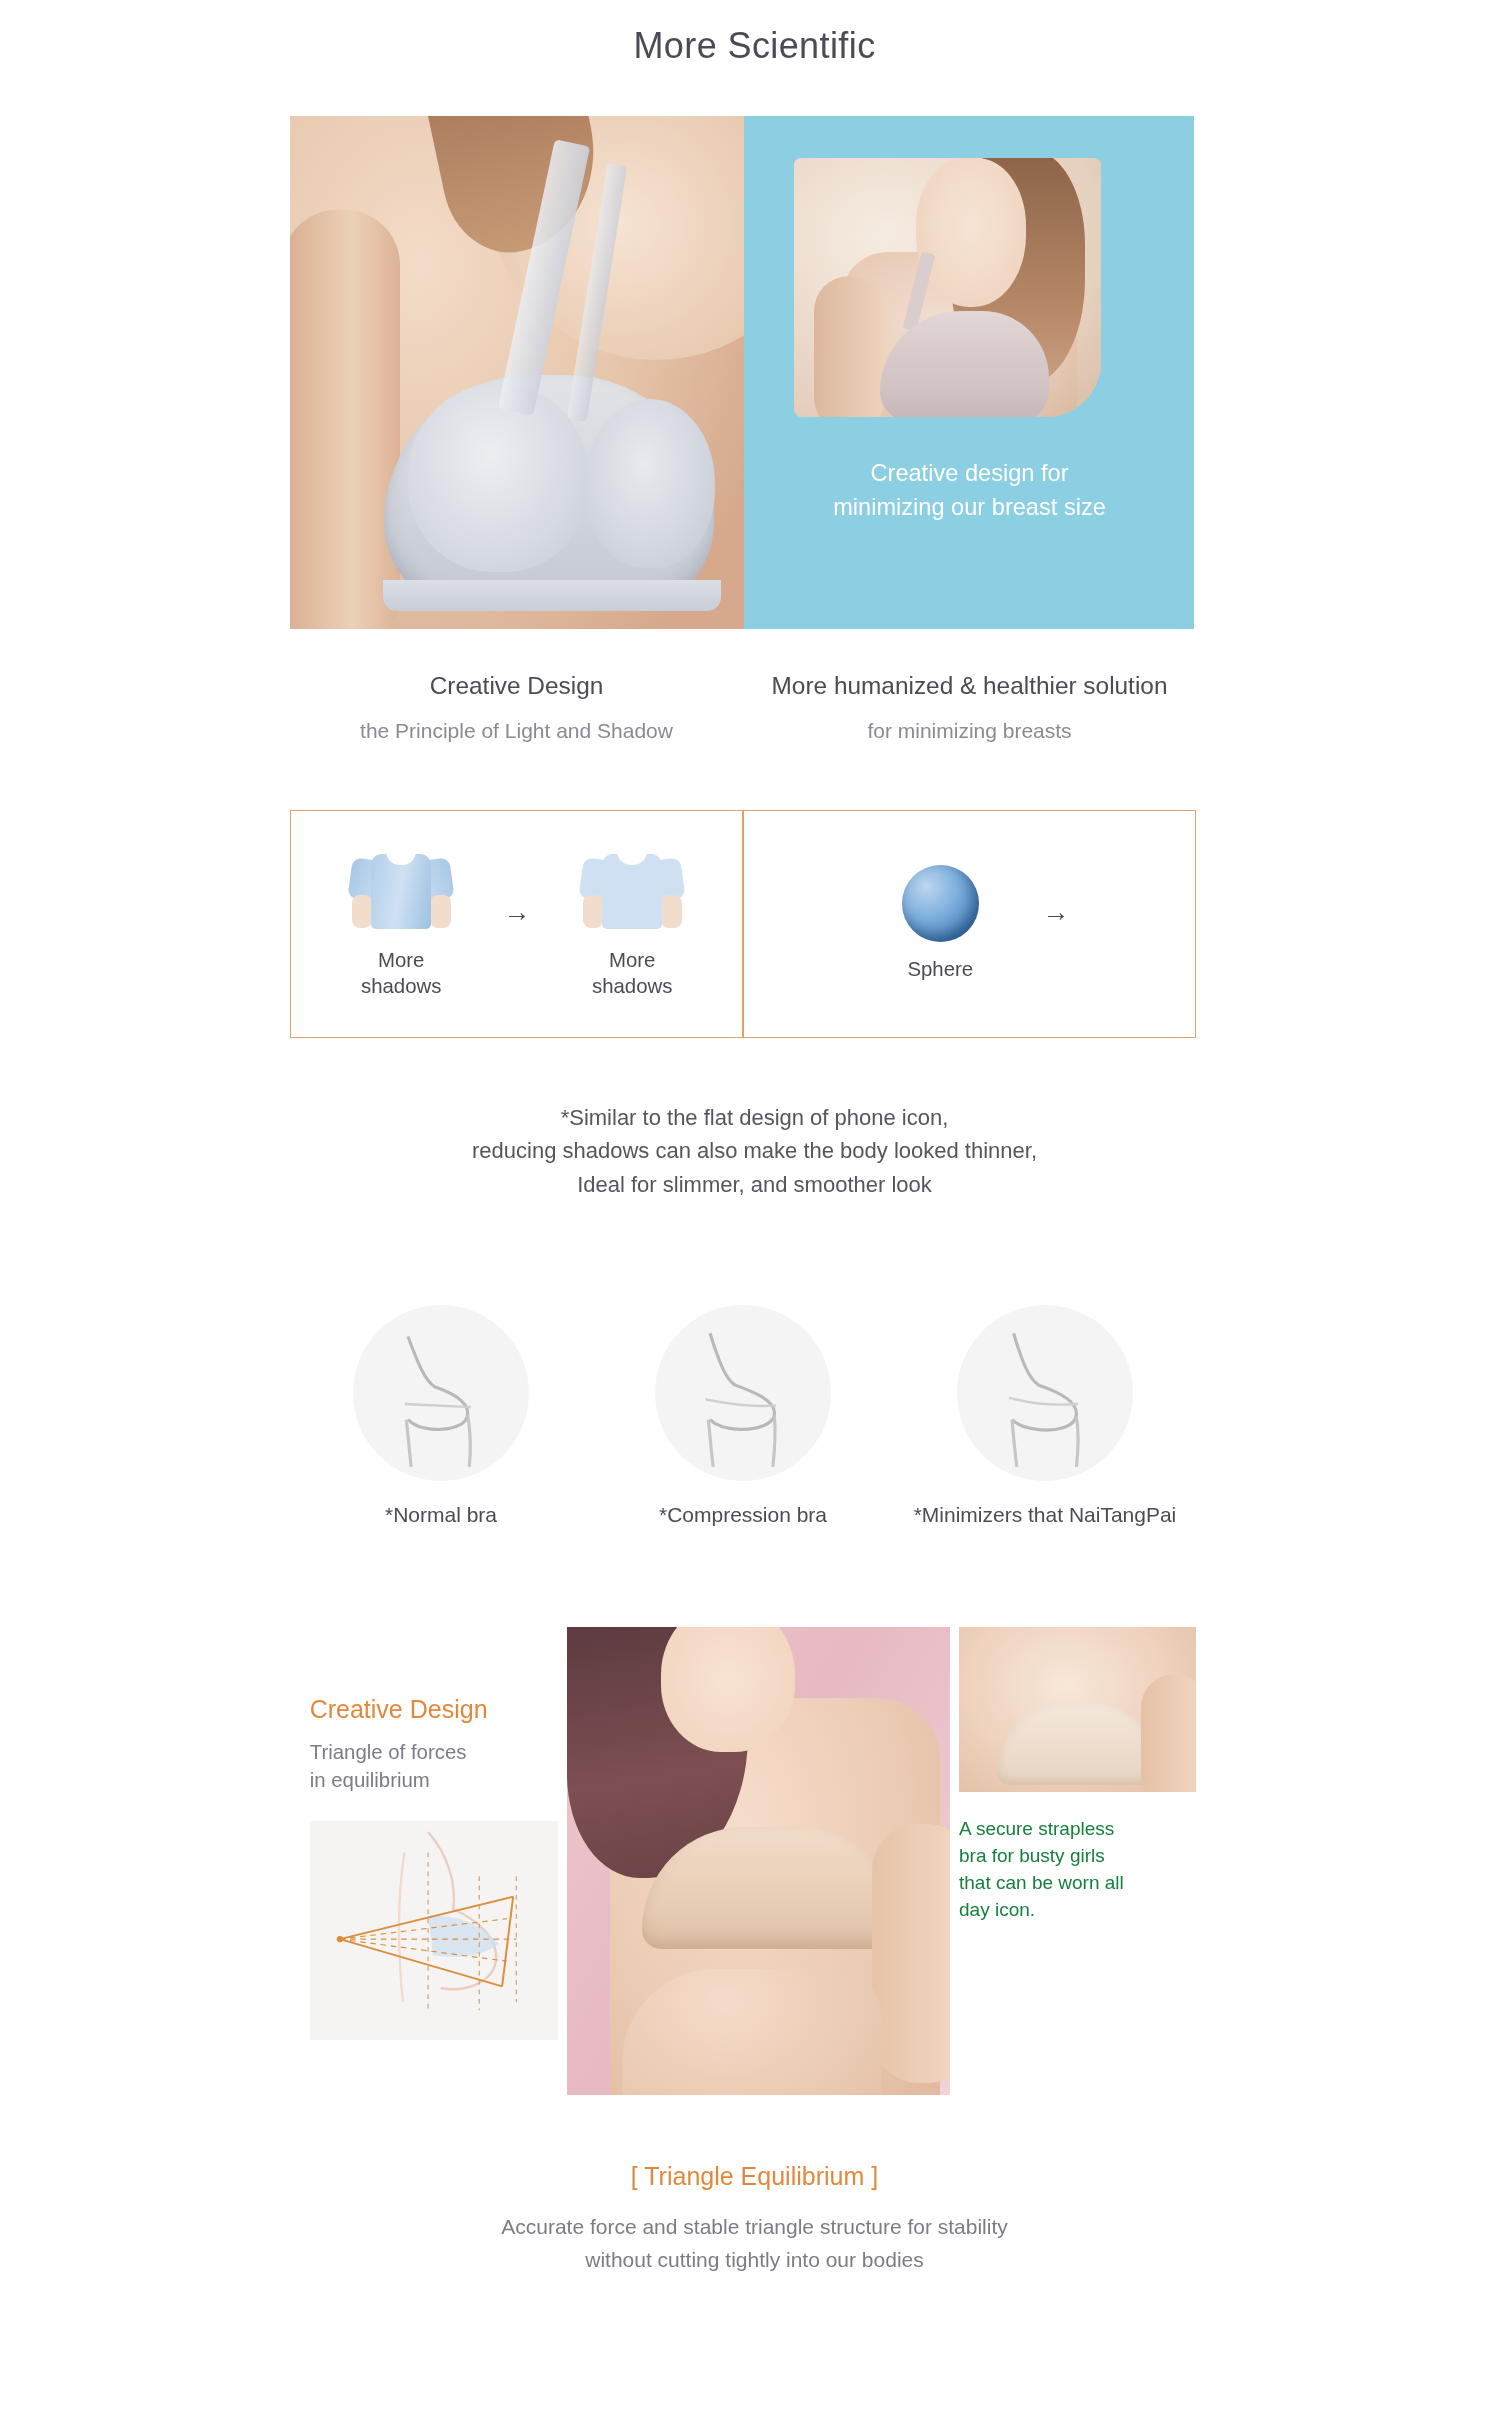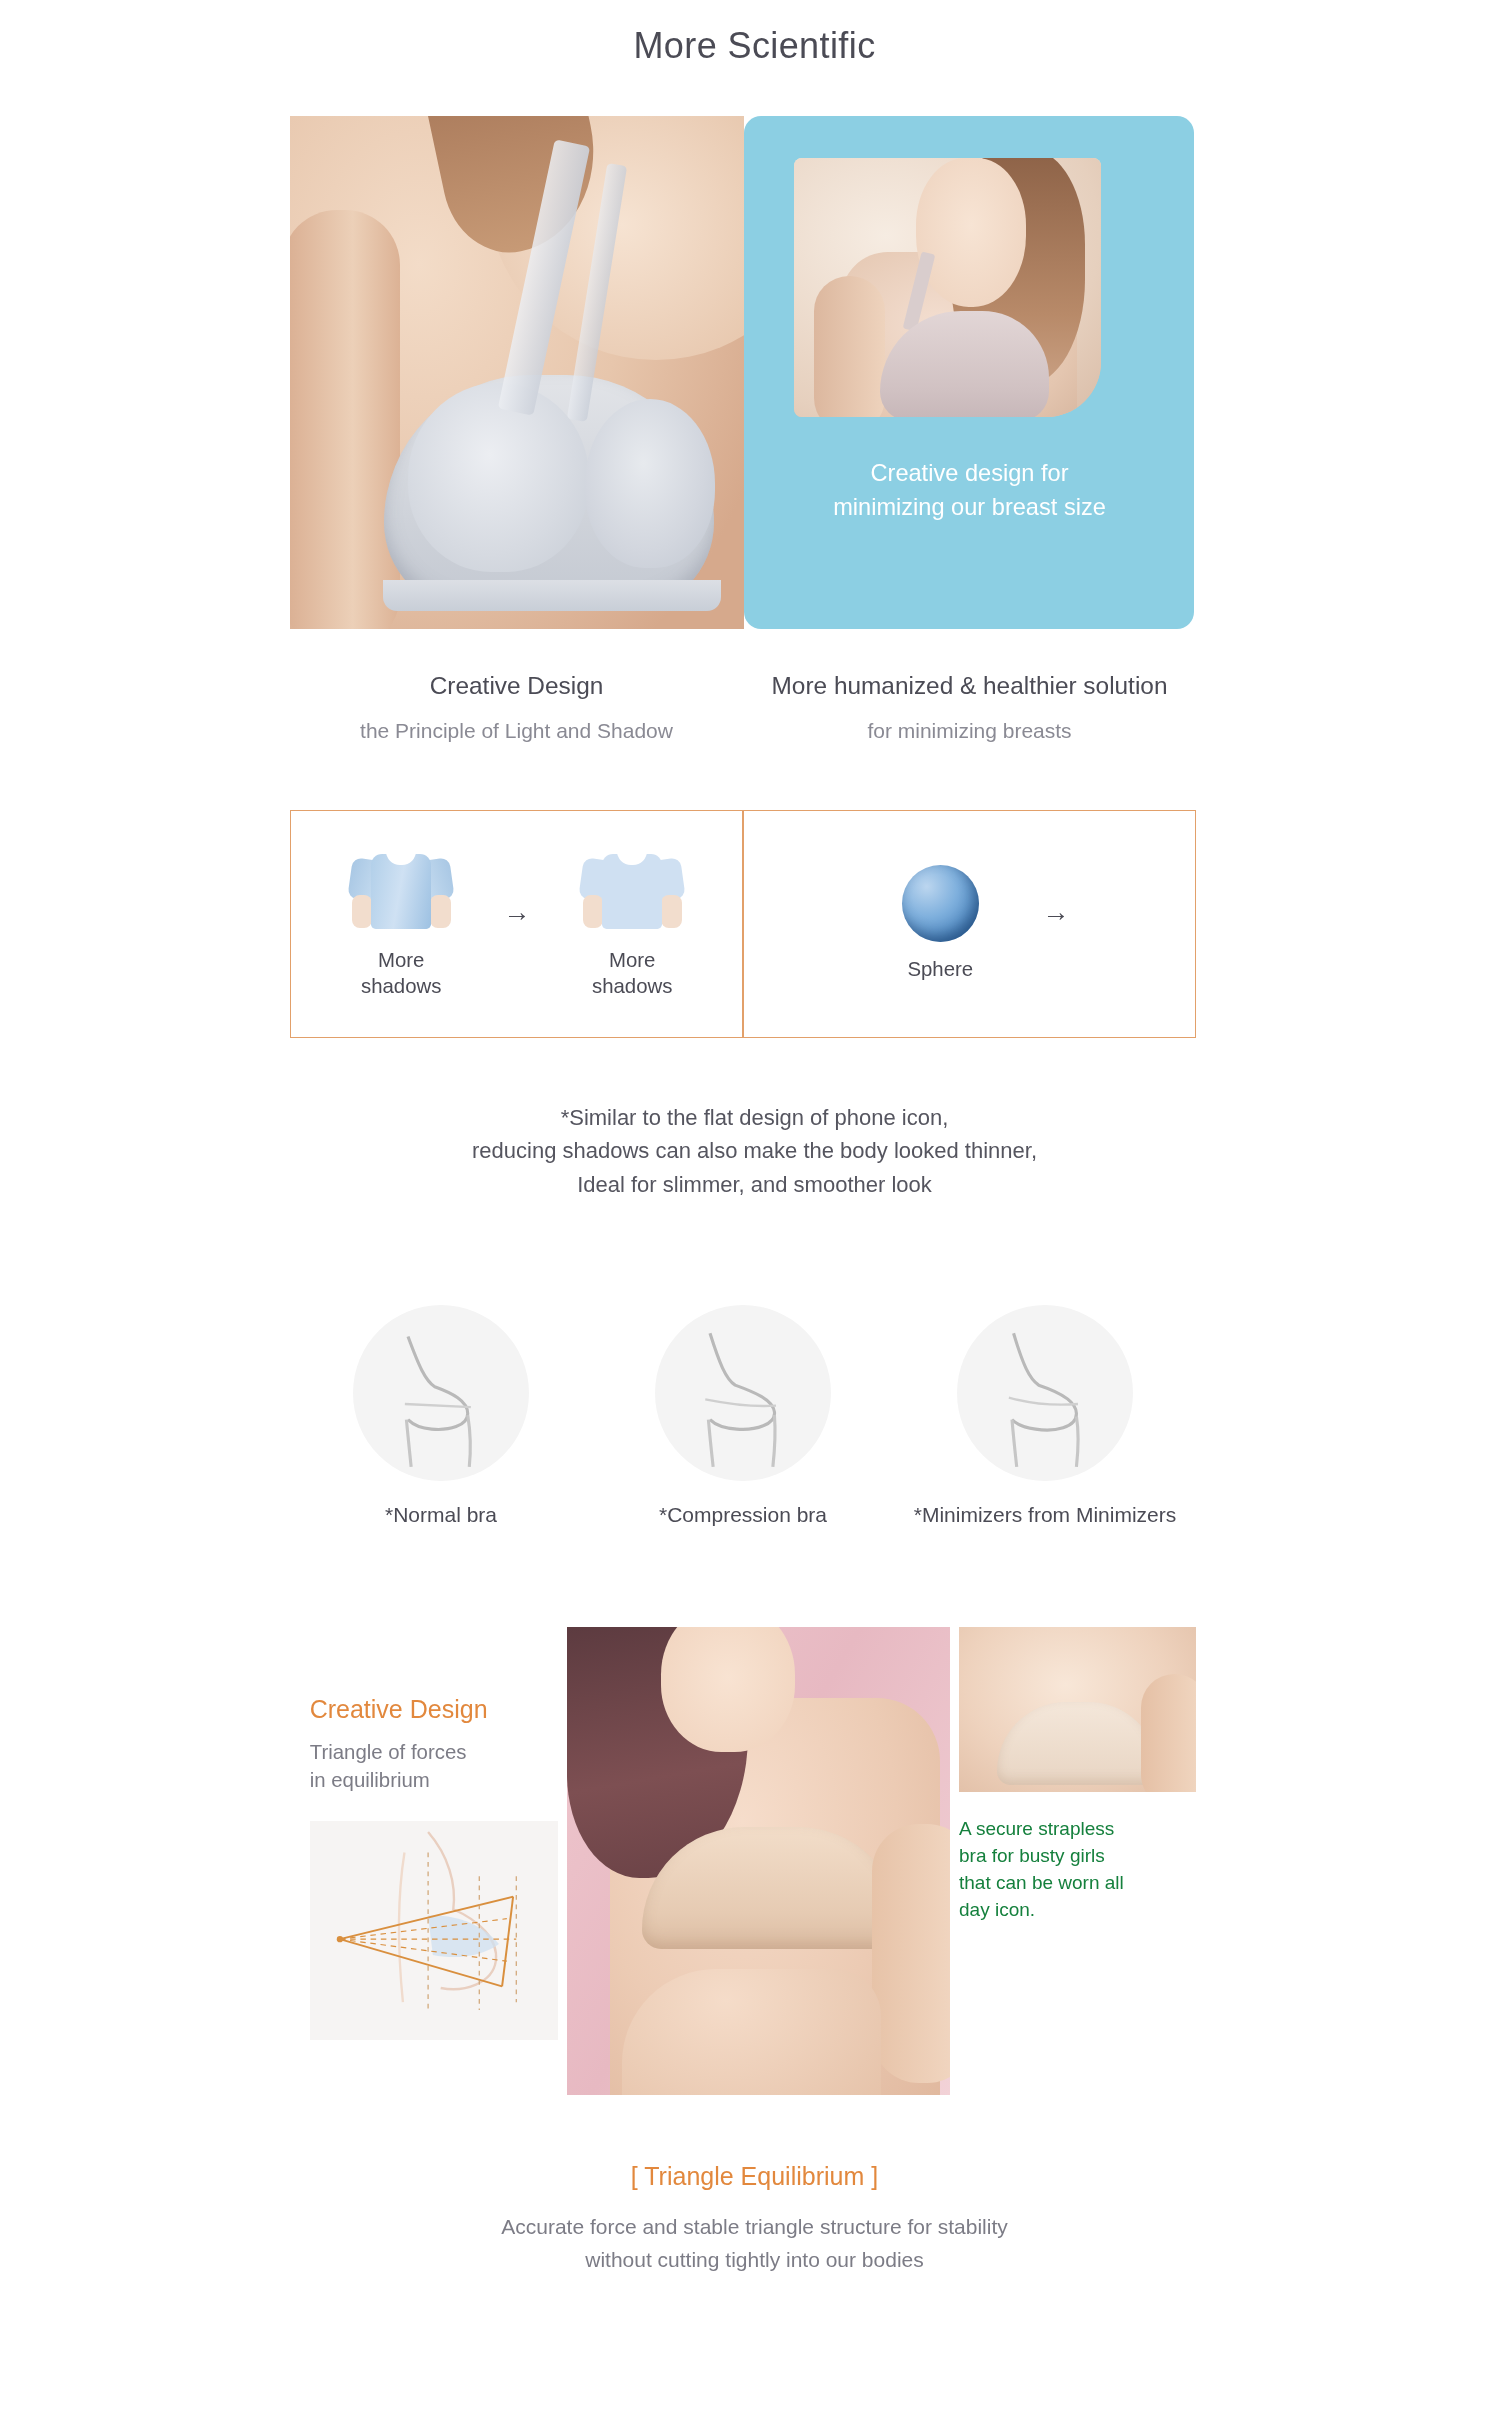--- a/index.html
+++ b/index.html
@@ -120,21 +120,20 @@
     border-radius: 0 0 60% 40%;
     background: linear-gradient(180deg,#a9795a,#c79a76);
     transform: rotate(-12deg);
   }
 
   .hero-right {
     position: relative;
     width: 450px;
     height: 513px;
     background: #8ccfe3;
-    border-radius: 17px;
   }
   .inset-photo {
     position: absolute;
     left: 50px;
     top: 42px;
     width: 307px;
     height: 259px;
     border-radius: 7.9px 7.9px 55px 7.9px;
     overflow: hidden;
     background: linear-gradient(170deg,#f0e2d6 0%, #e7cfbd 60%, #dcbda6 100%);
@@ -561,21 +560,21 @@
     </div>
     <div class="sil-item">
       <div class="sil-circle">
         <svg width="176" height="176" viewBox="0 0 224 224">
           <path d="M72 36 C 84 76, 92 94, 104 102 C 128 110, 152 122, 152 138 C 152 156, 124 162, 100 158 C 86 156, 76 152, 70 146" fill="none" stroke="#b9b9b9" stroke-width="4"></path>
           <path d="M70 146 C 72 170, 74 188, 76 206" fill="none" stroke="#c6c6c6" stroke-width="4"></path>
           <path d="M152 142 C 156 166, 154 188, 152 206" fill="none" stroke="#c6c6c6" stroke-width="4"></path>
           <path d="M66 118 C 96 126, 130 128, 154 126" fill="none" stroke="#cfcfcf" stroke-width="3"></path>
         </svg>
       </div>
-      <div class="sil-label">*Minimizers from Minimizers</div>
+      <div class="sil-label">*Minimizers that NaiTangPai</div>
     </div>
   </div>
 
   <div class="cd-section">
     <div class="cd-title">Creative Design</div>
     <div class="cd-sub">
       <div>Triangle of forces</div>
       <div>in equilibrium</div>
     </div>
 

